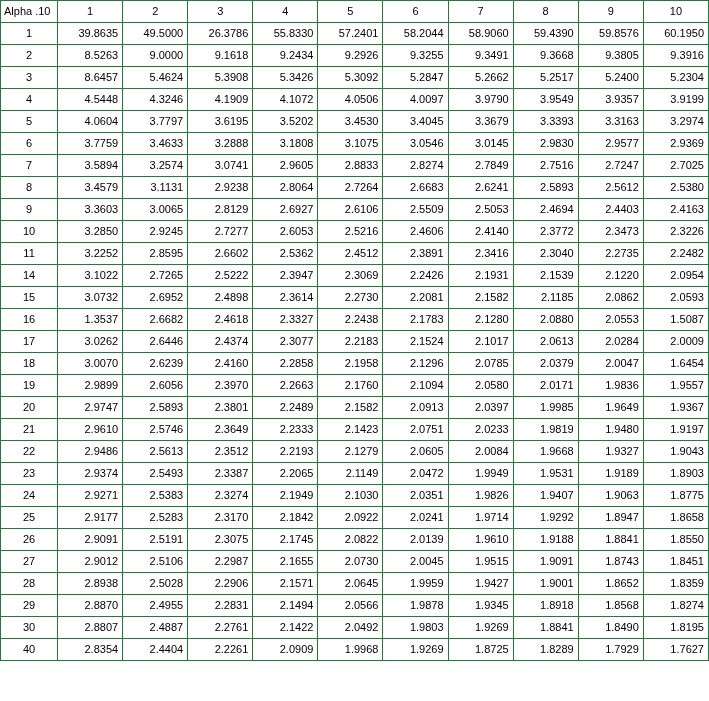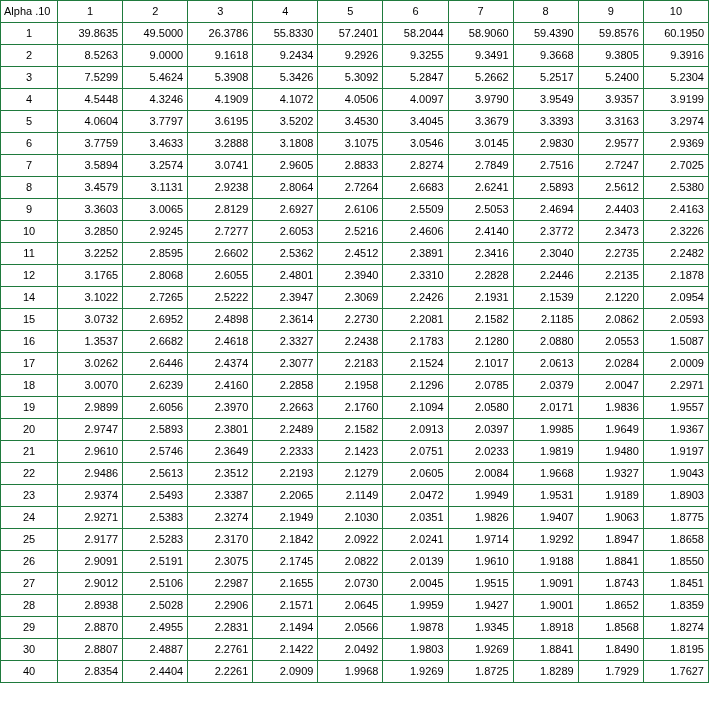--- a/index.html
+++ b/index.html
@@ -106,21 +106,21 @@
           <td>9.2434</td>
           <td>9.2926</td>
           <td>9.3255</td>
           <td>9.3491</td>
           <td>9.3668</td>
           <td>9.3805</td>
           <td>9.3916</td>
         </tr>
         <tr>
           <th class="rowhead">3</th>
-          <td>7.5299</td>
+          <td>8.6457</td>
           <td>5.4624</td>
           <td>5.3908</td>
           <td>5.3426</td>
           <td>5.3092</td>
           <td>5.2847</td>
           <td>5.2662</td>
           <td>5.2517</td>
           <td>5.2400</td>
           <td>5.2304</td>
         </tr>
@@ -222,33 +222,20 @@
           <td>2.6602</td>
           <td>2.5362</td>
           <td>2.4512</td>
           <td>2.3891</td>
           <td>2.3416</td>
           <td>2.3040</td>
           <td>2.2735</td>
           <td>2.2482</td>
         </tr>
         <tr>
-          <th class="rowhead">12</th>
-          <td>3.1765</td>
-          <td>2.8068</td>
-          <td>2.6055</td>
-          <td>2.4801</td>
-          <td>2.3940</td>
-          <td>2.3310</td>
-          <td>2.2828</td>
-          <td>2.2446</td>
-          <td>2.2135</td>
-          <td>2.1878</td>
-        </tr>
-        <tr>
           <th class="rowhead">14</th>
           <td>3.1022</td>
           <td>2.7265</td>
           <td>2.5222</td>
           <td>2.3947</td>
           <td>2.3069</td>
           <td>2.2426</td>
           <td>2.1931</td>
           <td>2.1539</td>
           <td>2.1220</td>
@@ -297,21 +284,21 @@
           <th class="rowhead">18</th>
           <td>3.0070</td>
           <td>2.6239</td>
           <td>2.4160</td>
           <td>2.2858</td>
           <td>2.1958</td>
           <td>2.1296</td>
           <td>2.0785</td>
           <td>2.0379</td>
           <td>2.0047</td>
-          <td>2.2971</td>
+          <td>1.6454</td>
         </tr>
         <tr>
           <th class="rowhead">19</th>
           <td>2.9899</td>
           <td>2.6056</td>
           <td>2.3970</td>
           <td>2.2663</td>
           <td>2.1760</td>
           <td>2.1094</td>
           <td>2.0580</td>

